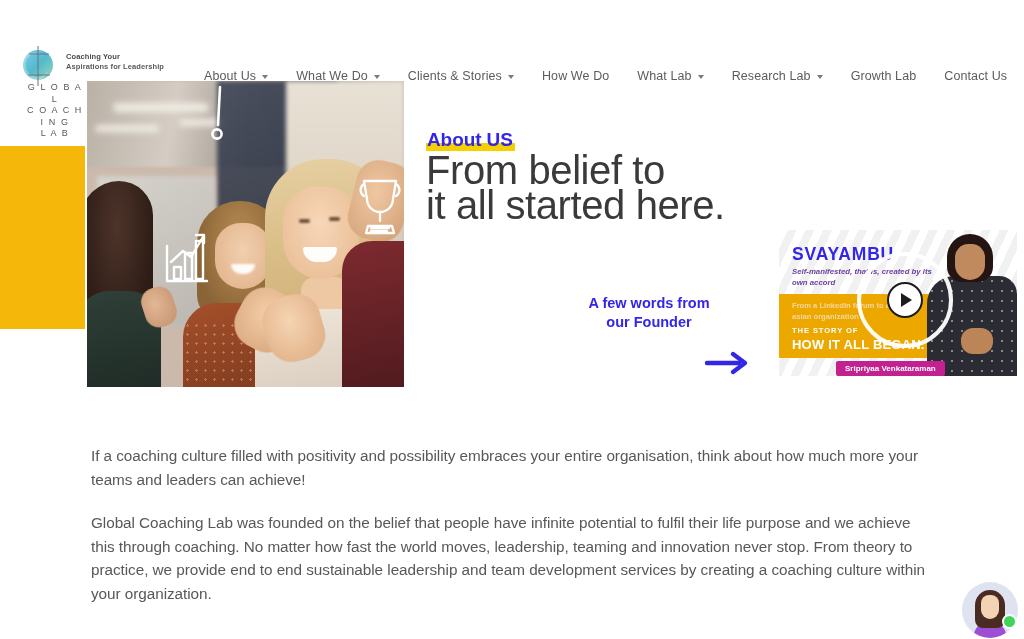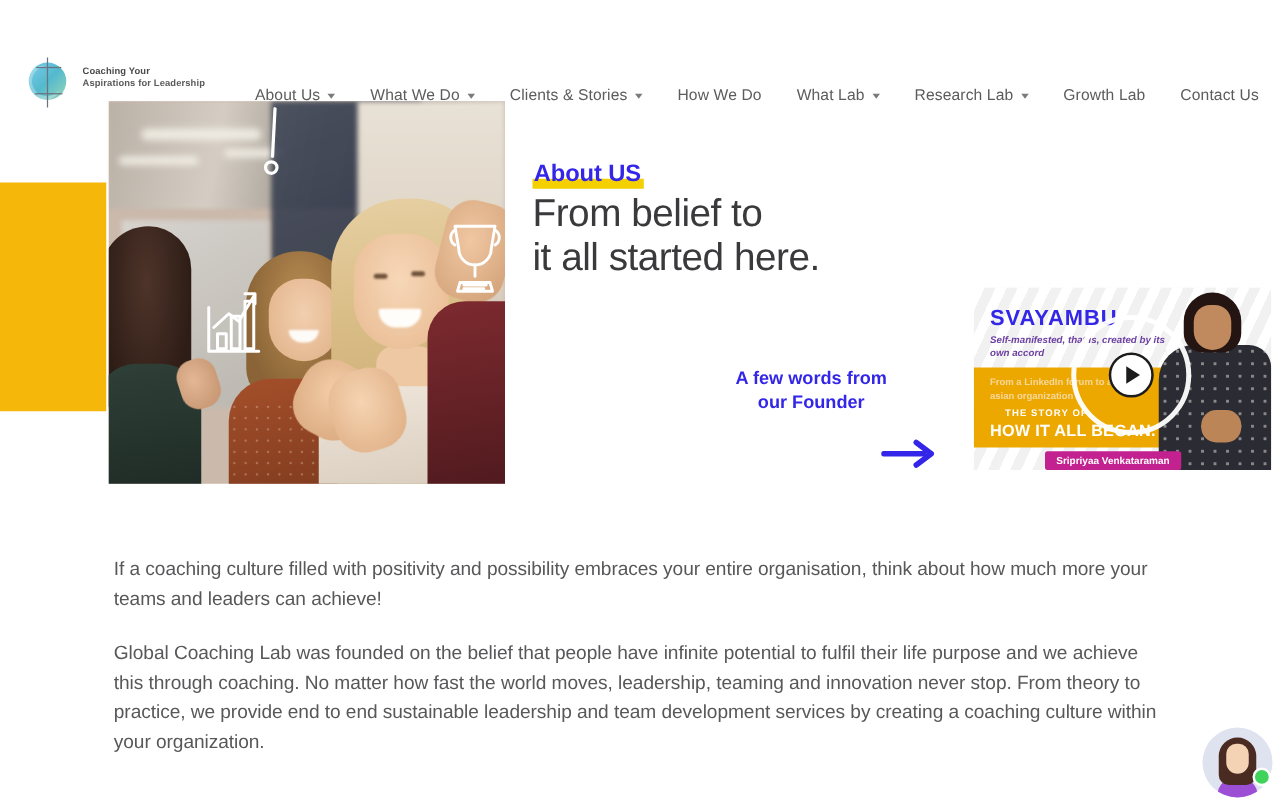--- a/index.html
+++ b/index.html
@@ -194,21 +194,21 @@
     position: absolute; left: 427px; top: 129px;
     font-size: 19px; font-weight: 700; color: #3326e8;
     letter-spacing: -.1px; z-index: 2;
   }
   .about-tag .hl {
     position: absolute; left: -1px; right: -2px; bottom: 0px; height: 8px;
     background: #f5d000; z-index: -1;
   }
   .hero-h1 {
     position: absolute; left: 426px; top: 153px; width: 360px;
-    font-size: 31px; line-height: 35px; color: #3a3a3c;
+    font-size: 40px; line-height: 35px; color: #3a3a3c;
     font-weight: 400; letter-spacing: -.4px;
   }
   .founder-text {
     position: absolute; left: 560px; top: 294px; width: 178px;
     text-align: center; font-size: 14.5px; line-height: 19px;
     color: #3326e8; font-weight: 600;
   }
   .founder-arrow {
     position: absolute; left: 705px; top: 350px;
     width: 44px; height: 26px; cursor: pointer;
@@ -236,21 +236,21 @@
   }
   .vc-band {
     position: absolute; left: 0; top: 64px; width: 180px; height: 64px;
     background: #eda800;
   }
   .vc-band-text {
     position: absolute; left: 13px; top: 70px; width: 130px;
     font-size: 7.6px; line-height: 11px; color: #f6d79a; font-weight: 600;
   }
   .vc-story {
-    position: absolute; left: 25px; top: 96px;
+    position: absolute; left: 13px; top: 96px;
     font-size: 7.6px; color: #ffffff; font-weight: 700; letter-spacing: .9px;
   }
   .vc-began {
     position: absolute; left: 13px; top: 107px;
     font-size: 13px; color: #ffffff; font-weight: 700; letter-spacing: .2px;
   }
   .vc-name {
     position: absolute; left: 57px; top: 131px;
     background: #c2218f; color: #ffffff;
     font-size: 8px; font-weight: 700; padding: 3px 9px; border-radius: 2px;
@@ -350,20 +350,25 @@
         <path d="M22 6 a15 15 0 1 0 0 30 a15 15 0 1 0 0 -30 Z" fill="url(#gcl)" opacity="0.92"></path>
         <path d="M22 9 a12 12 0 1 0 10 18 a14 14 0 1 1 -10 -18 Z" fill="#ffffff" opacity="0.30"></path>
         <line x1="22" y1="2" x2="22" y2="42" stroke="#6b7280" stroke-width="1"></line>
         <line x1="13" y1="10" x2="33" y2="10" stroke="#6b7280" stroke-width="1"></line>
         <line x1="12" y1="31" x2="34" y2="31" stroke="#6b7280" stroke-width="1"></line>
       </svg>
     </div>
     <div class="logo-tagline">
       <div>Coaching Your</div>
       <div class="l2">Aspirations for Leadership</div>
+    </div>
+    <div class="logo-words">
+      <div>G L O B A L</div>
+      <div>C O A C H I N G</div>
+      <div>L A B</div>
     </div>
   </div>
 
   <nav class="nav">
     <div class="nav-item">
       <span>About Us</span>
       <span class="chev"></span>
     </div>
     <div class="nav-item">
       <span>What We Do</span>

